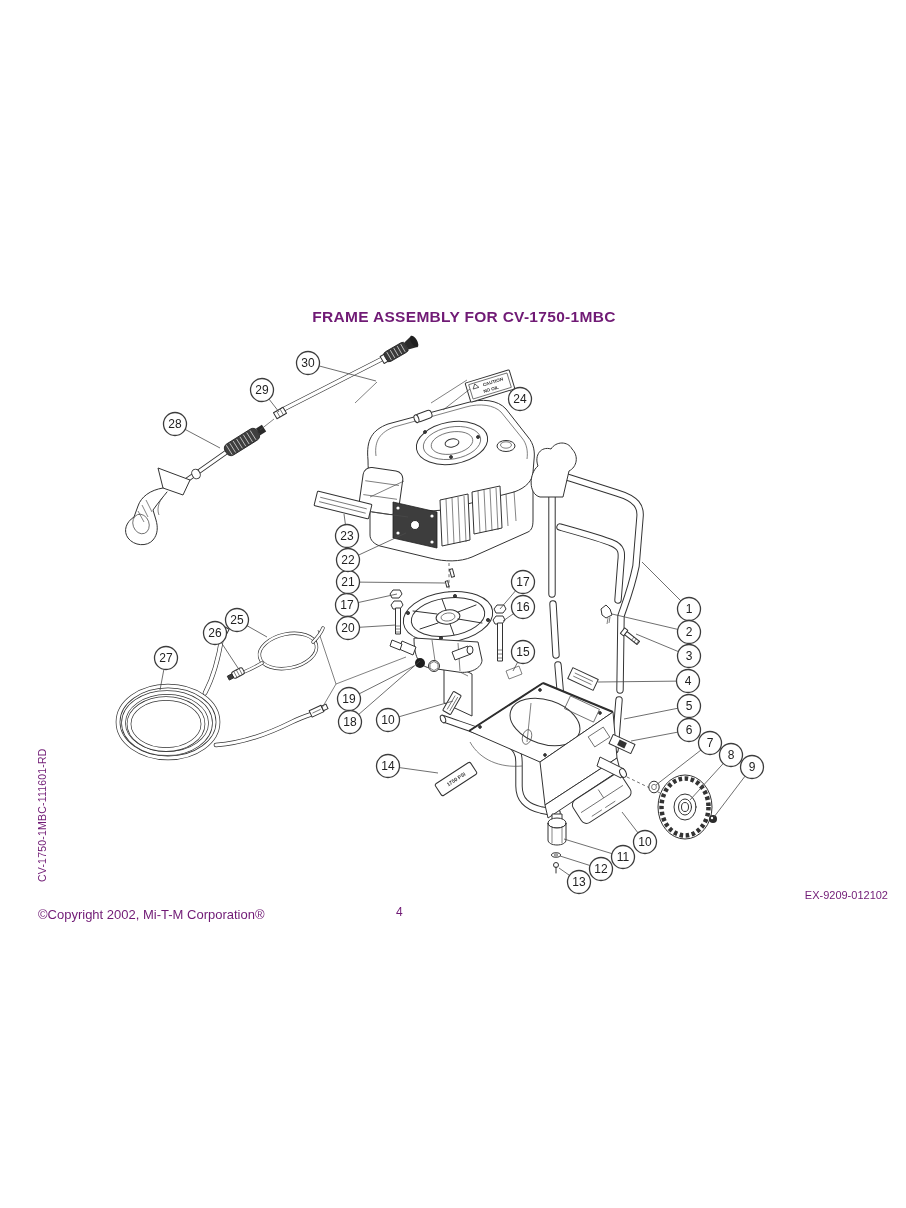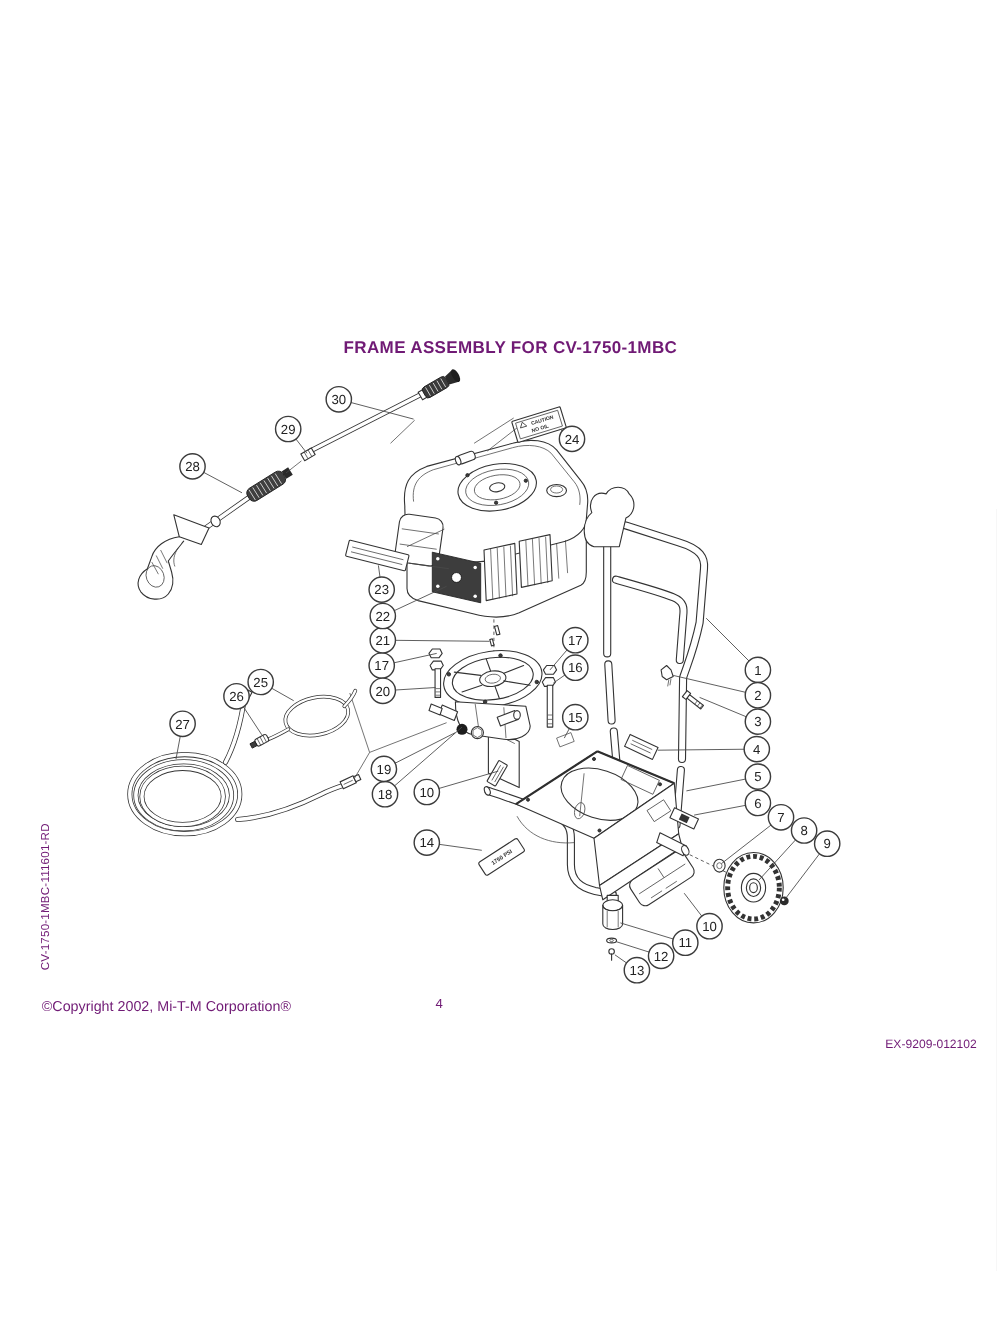--- a/index.html
+++ b/index.html
@@ -6,21 +6,21 @@
   .page{
     position:relative; width:906px; height:1208px; background:#ffffff;
     font-family:"Liberation Sans", sans-serif; color:#701a75; overflow:hidden;padding-left:22px;
   }
   .title{
     position:absolute; top:308px; left:0; width:100%; text-align:center;
     font-size:15.5px; font-weight:bold; letter-spacing:.3px;
   }
   .footer-left{position:absolute; top:907px; left:38px; font-size:13px;}
   .page-num{position:absolute; top:905px; left:396px; font-size:12px;}
-  .doc-code{position:absolute; top:944px; right:40px; font-size:11px;}
+  .doc-code{position:absolute; top:889px; right:40px; font-size:11px;}
   .side-label{
     position:absolute; left:36px; top:742px; height:140px; width:16px;
     font-size:10.5px; letter-spacing:.2px;
     writing-mode:vertical-rl; transform:rotate(180deg);
   }
   svg{position:absolute; left:0; top:0;}
   .ln{fill:none;stroke:#333;stroke-width:1;stroke-linejoin:round;stroke-linecap:round;}
   .lnthin{fill:none;stroke:#4a4a4a;stroke-width:.7;stroke-linejoin:round;}
   .lnthick{fill:none;stroke:#2e2e2e;stroke-width:2;stroke-linejoin:round;}
   .dash{fill:none;stroke:#4a4a4a;stroke-width:.8;stroke-dasharray:3 2.6;}

